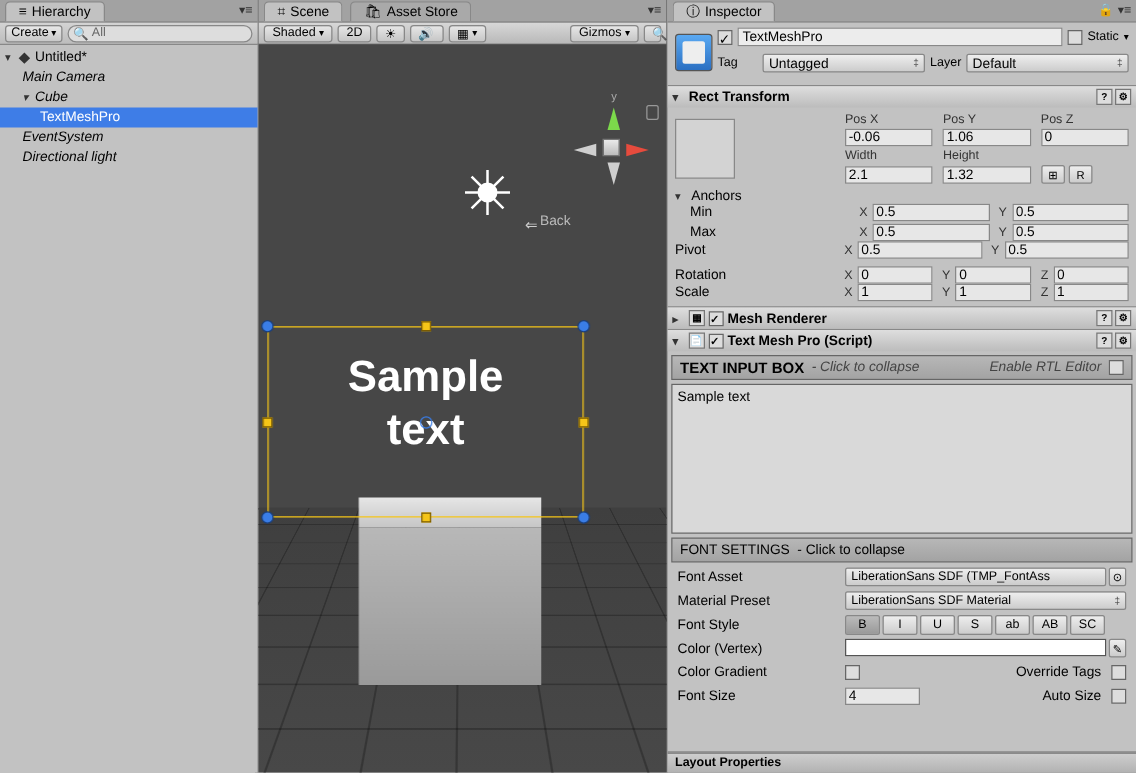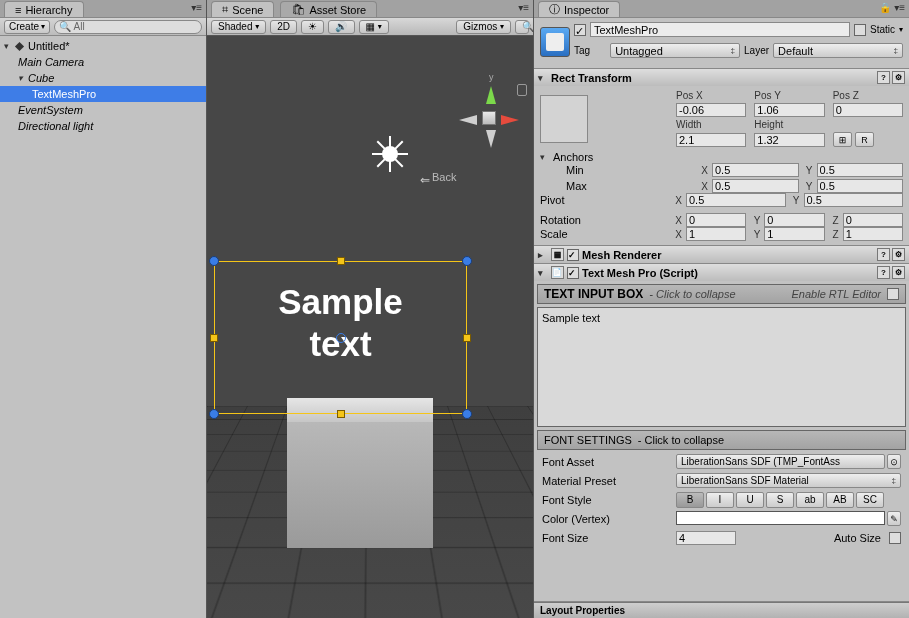--- a/index.html
+++ b/index.html
@@ -301,21 +301,21 @@
             <div style="display:flex;gap:3px;">
               <div class="btn-small">⊞</div>
               <div class="btn-small">R</div>
             </div>
           </div>
           <div style="margin-top:4px;">
             <div style="display:flex;align-items:center;gap:3px;">
                 <span class="fold">▾</span>
                 <span>Anchors</span>
               </div>
-            <div class="anchor-grid" style="margin-left:26px;">
+            <div class="anchor-grid" style="margin-left:12px;">
               <span>Min</span>
                 <span class="axis">X</span>
                 <input class="num-input" value="0.5" style="">
                 <span class="axis">Y</span>
                 <input class="num-input" value="0.5" style="">
               <span>Max</span>
                 <span class="axis">X</span>
                 <input class="num-input" value="0.5" style="">
                 <span class="axis">Y</span>
                 <input class="num-input" value="0.5" style="">
@@ -419,20 +419,29 @@
             </div>
           </div>
           <div class="prop-row">
             <span>Color (Vertex)</span>
             <div style="display:flex;gap:2px;">
                 <div class="color-swatch" style="flex:1;"></div>
                 <div class="btn-small" style="width:14px;">✎</div>
               </div>
           </div>
           <div class="prop-row">
+            <span>Color Gradient</span>
+            <div style="display:flex;align-items:center;gap:8px;">
+              <span class="chk"></span>
+              <span style="flex:1;"></span>
+              <span>Override Tags</span>
+              <span class="chk"></span>
+            </div>
+          </div>
+          <div class="prop-row">
             <span>Font Size</span>
             <div style="display:flex;align-items:center;gap:8px;">
               <input class="num-input" style="width: 60px;" value="4">
               <span style="flex:1;"></span>
               <span>Auto Size</span>
               <span class="chk"></span>
             </div>
           </div>
         </div>
       </div>

